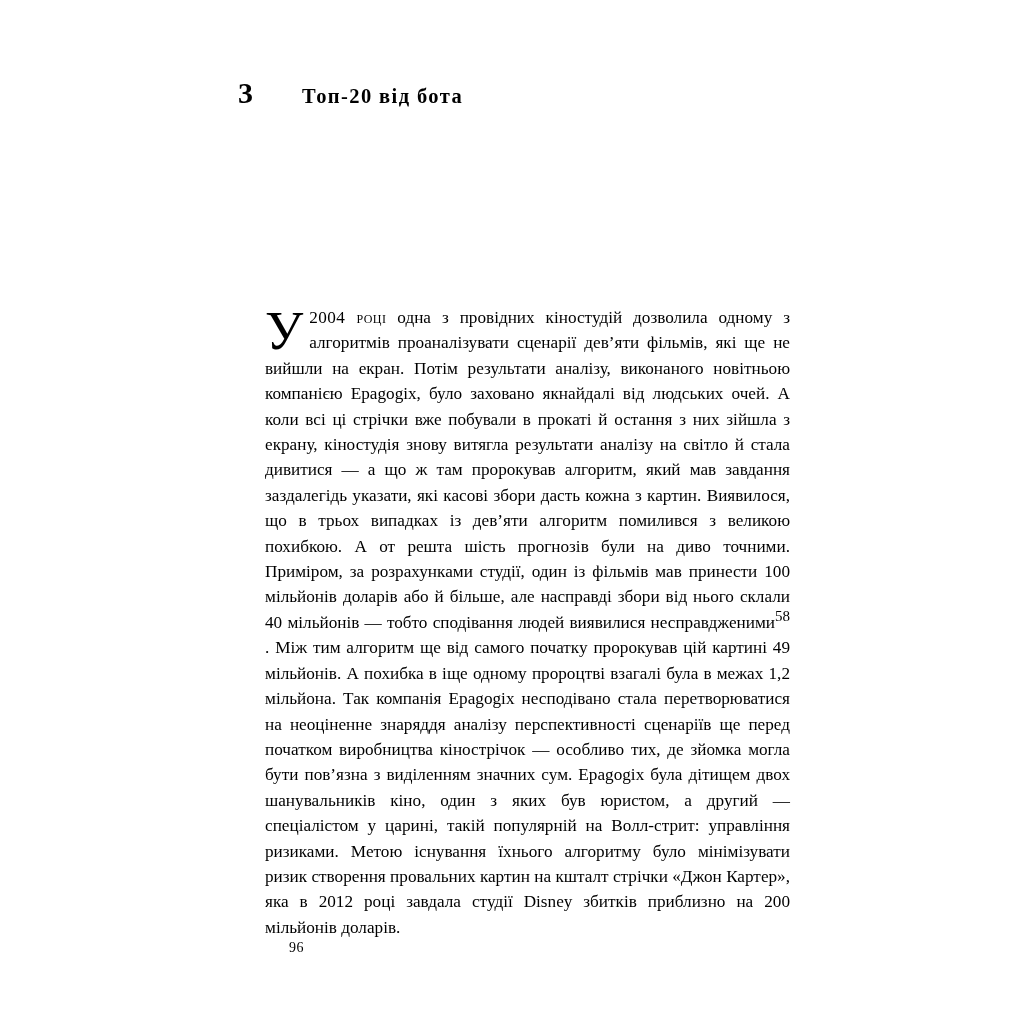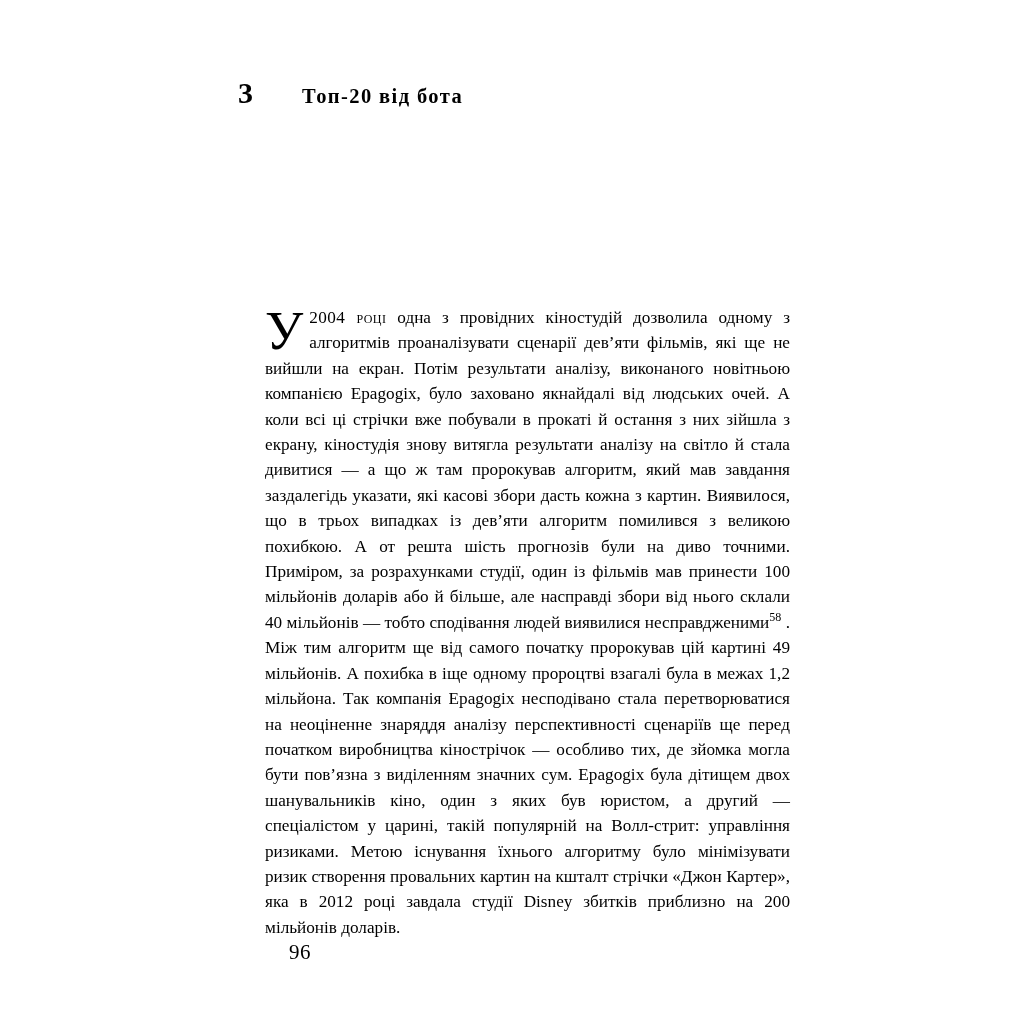--- a/index.html
+++ b/index.html
@@ -71,32 +71,32 @@
     font-weight: normal;
     padding: 4px 6px 0 0;
     margin-top: 2px;
     font-family: "Liberation Serif", serif;
   }
   .smallcaps {
     font-variant: small-caps;
     letter-spacing: 0.4px;
   }
   sup {
-    font-size: 12px;
+    font-size: 15px;
     vertical-align: super;
     line-height: 0;
     font-family: Liberation Serif, serif;
   }
 
   
   .folio {
     position: absolute;
     left: 289px;
     top: 940px;
-    font-size: 21px;
+    font-size: 14px;
     letter-spacing: 0.5px;
     text-align: right;
   }
 </style>
 </head>
 <body>
 
 <div class="page">
 
   <div class="chapter-head">

